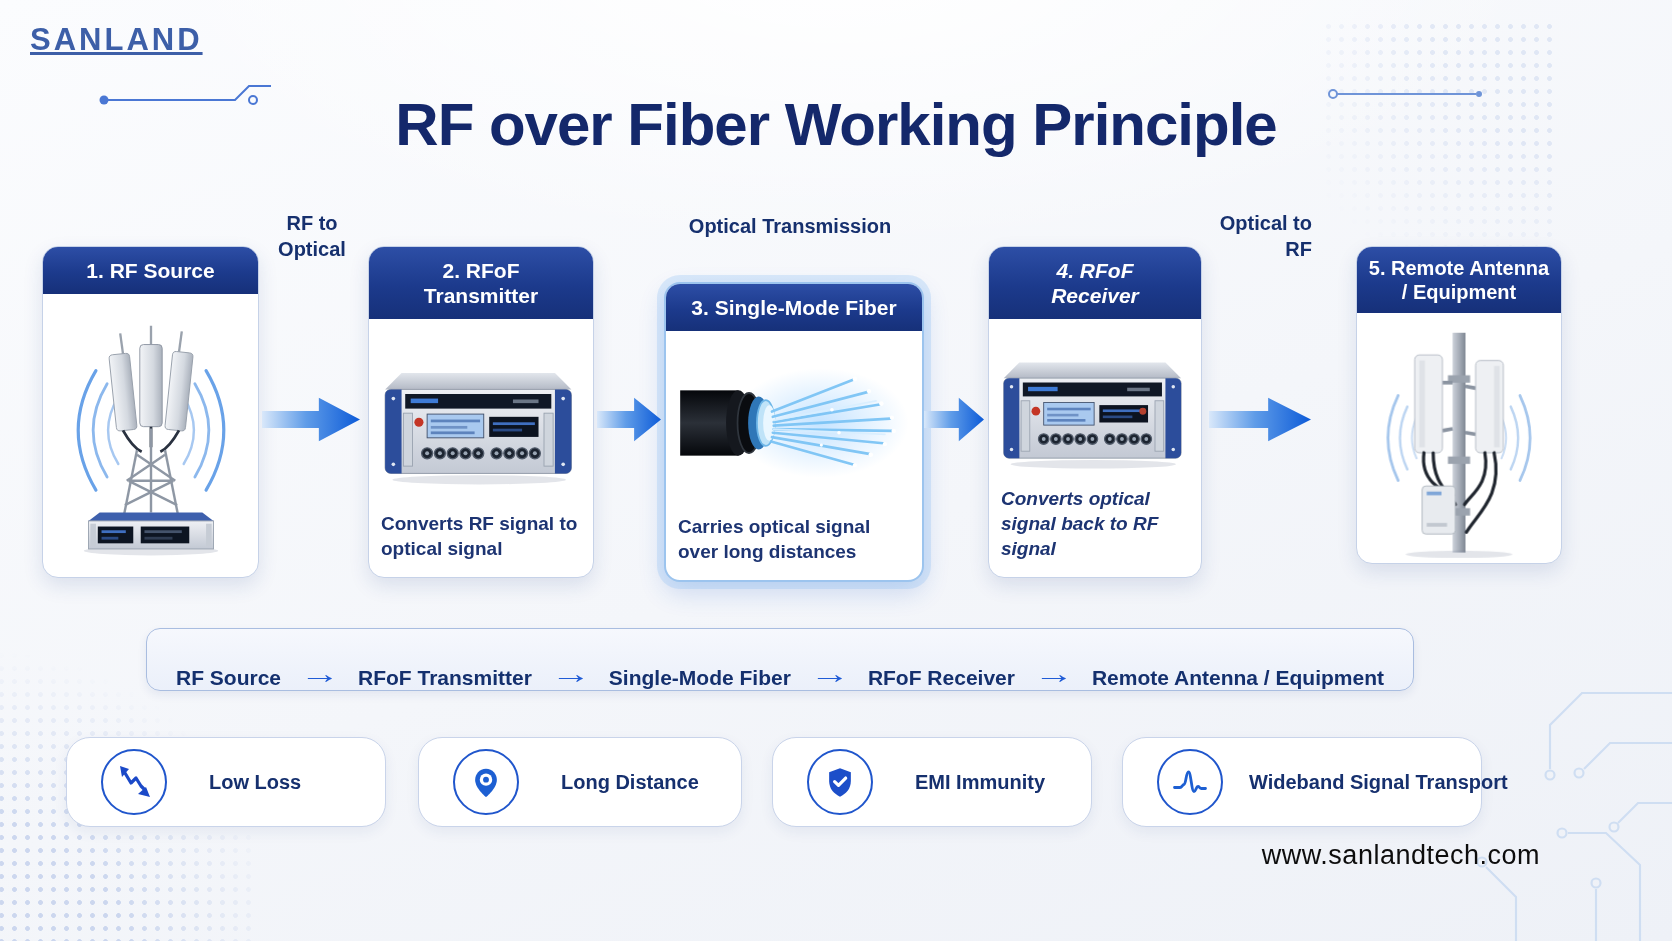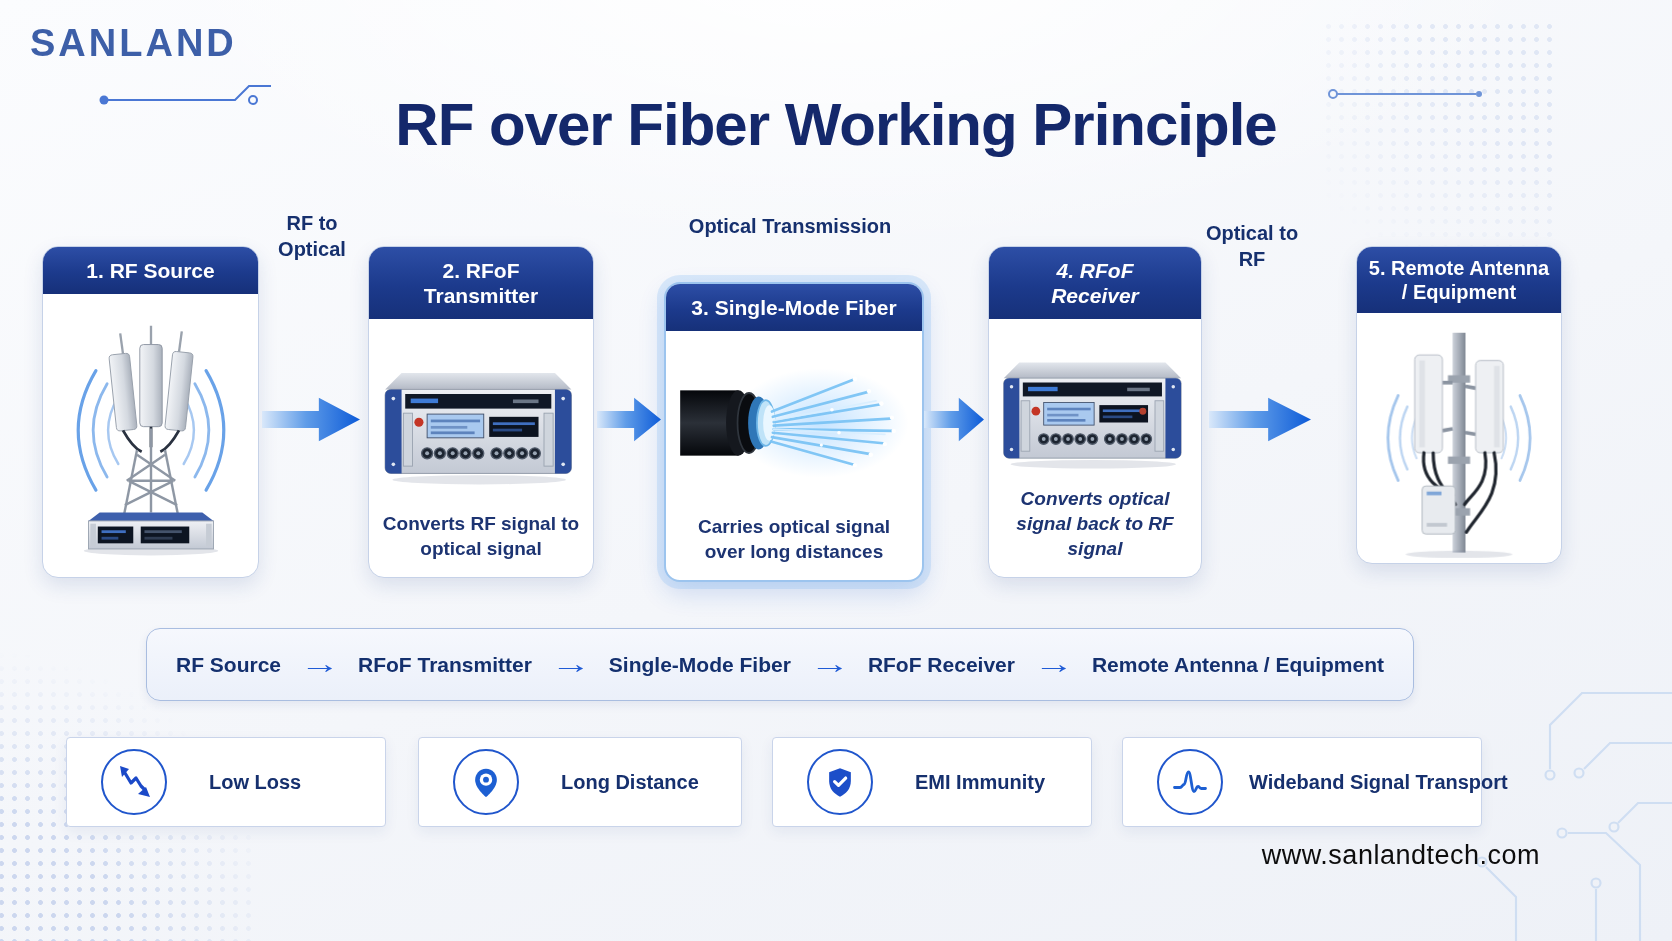--- a/index.html
+++ b/index.html
@@ -14,61 +14,61 @@
   .dots{position:absolute;background-image:radial-gradient(rgba(86,124,205,0.25) 2.1px, rgba(0,0,0,0) 2.7px);background-size:13px 13px;pointer-events:none;}
   .dots-bl{left:-18px;bottom:-18px;width:270px;height:310px;
     -webkit-mask-image:radial-gradient(circle at 0% 100%, #000 0 35%, transparent 75%);
     mask-image:radial-gradient(circle at 0% 100%, #000 0 35%, transparent 75%);}
   .dots-tr{right:120px;top:20px;width:230px;height:330px;opacity:.55;
     -webkit-mask-image:radial-gradient(circle at 100% 0%, #000 0 30%, transparent 72%);
     mask-image:radial-gradient(circle at 100% 0%, #000 0 30%, transparent 72%);}
   .circuit-br{position:absolute;right:0;bottom:0;pointer-events:none;}
 
   
-  .logo{position:absolute;left:30px;top:22px;font-size:38px;font-weight:bold;letter-spacing:3px;color:#3d5fa8;}
+  .logo{position:absolute;left:30px;top:22px;font-size:31px;font-weight:bold;letter-spacing:3px;color:#3d5fa8;text-decoration:underline;}
   .logo-trace{position:absolute;left:95px;top:60px;}
   .page-title{position:absolute;left:0;right:0;top:50px;text-align:center;font-size:60px;font-weight:bold;color:#14286b;letter-spacing:-1px;}
   .title-trace{position:absolute;left:1326px;top:84px;}
 
   
   .step-card{position:absolute;display:flex;flex-direction:column;background:#fff;border:1.5px solid #c6d2e8;
     border-radius:16px;box-shadow:0 8px 20px rgba(25,55,130,0.12);overflow:hidden;}
   .card1{left:42px;top:246px;width:215px;height:330px;}
   .card2{left:368px;top:246px;width:224px;height:330px;}
   .card3{left:664px;top:282px;width:256px;height:296px;border:2px solid #9cc4ee;
     box-shadow:0 0 0 7px rgba(140,190,245,0.28),0 10px 26px rgba(30,90,200,0.20);}
   .card4{left:988px;top:246px;width:212px;height:330px;font-style:italic;}
   .card5{left:1318px;top:246px;width:204px;height:316px;margin-left:38px;}
   .step-header{background:linear-gradient(180deg,#2d4ea6 0%,#1c3a8c 55%,#163079 100%);color:#fff;font-weight:bold;
     font-size:21px;text-align:center;padding:11px 24px;line-height:1.2;}
   .card5 .step-header{font-size:20px;padding:9px 8px;}
   .step-body{flex:1;display:flex;align-items:center;justify-content:center;overflow:hidden;}
-  .step-caption{margin:0;padding:0 12px 16px;text-align:center;font-size:19px;font-weight:bold;color:#1d3472;line-height:1.32;}
+  .step-caption{margin:0;padding:0 12px 16px;text-align:left;font-size:19px;font-weight:bold;color:#1d3472;line-height:1.32;}
 
   
   .trans-label{position:absolute;text-align:center;font-size:20px;font-weight:bold;color:#16306e;line-height:1.32;}
   .t1{left:252px;top:210px;width:120px;}
   .t2{left:655px;top:213px;width:270px;}
-  .t3{left:1192px;top:220px;width:120px;}
+  .t3{left:1192px;top:210px;width:120px;text-align:right;}
   .flow-arrow{position:absolute;}
   .a1{left:262px;top:393px;width:98px;height:53px;}
   .a2{left:597px;top:393px;width:64px;height:53px;}
   .a3{left:924px;top:393px;width:60px;height:53px;}
   .a4{left:1209px;top:393px;width:102px;height:53px;}
 
   
-  .flow-bar{position:absolute;left:146px;top:628px;width:1268px;height:73px;box-sizing:border-box;
+  .flow-bar{position:absolute;left:146px;top:628px;width:1268px;height:63px;box-sizing:border-box;
     background:linear-gradient(180deg,#f6f8fd,#ebf0fa);border:1.5px solid #a9bde0;border-radius:14px;
-    display:flex;align-items:center;justify-content:center;gap:17px;box-shadow:0 4px 10px rgba(25,55,130,0.08);}
+    display:flex;align-items:flex-end;justify-content:center;gap:17px;box-shadow:0 4px 10px rgba(25,55,130,0.08);}
   .flow-item{font-size:21px;font-weight:bold;color:#14306e;white-space:nowrap;}
   .flow-arrow-glyph{font-size:27px;font-weight:bold;color:#1f5bd6;transform:scaleX(1.5);margin:0 8px;}
 
   
   .badge{position:absolute;top:737px;height:90px;box-sizing:border-box;background:#fff;border:1.5px solid #c9d4ea;
-    border-radius:4px;display:flex;align-items:center;padding-left:34px;gap:42px;box-shadow:0 5px 14px rgba(25,55,130,0.07);}
+    border-radius:24px;display:flex;align-items:center;padding-left:34px;gap:42px;box-shadow:0 5px 14px rgba(25,55,130,0.07);}
   .b1{left:66px;width:320px;}
   .b2{left:418px;width:324px;}
   .b3{left:772px;width:320px;}
   .b4{left:1122px;width:360px;gap:26px;}
   .badge-icon{width:62px;height:62px;border:2.5px solid #2056cc;border-radius:50%;flex:0 0 auto;
     display:flex;align-items:center;justify-content:center;background:#fff;}
   .badge-label{font-size:20px;font-weight:bold;color:#16306e;white-space:nowrap;}
 
   .website{position:absolute;right:132px;top:840px;font-size:27px;color:#0d0d0d;letter-spacing:0.5px;}
 </style>

